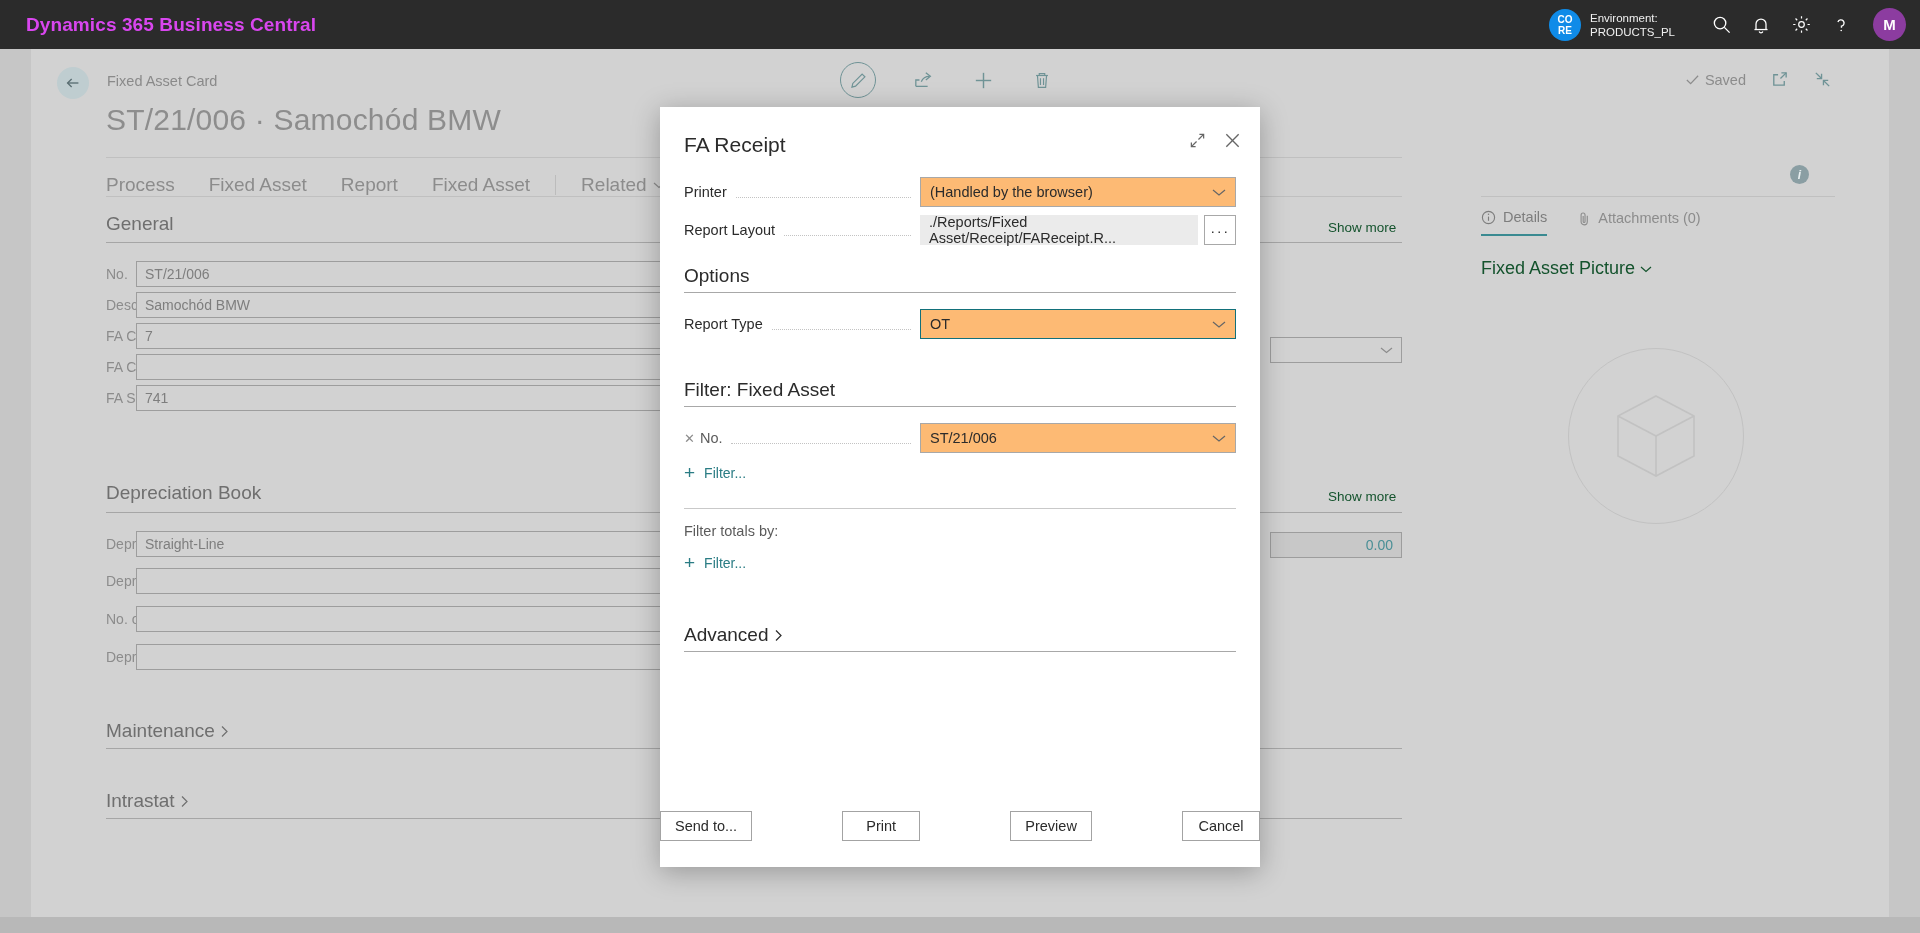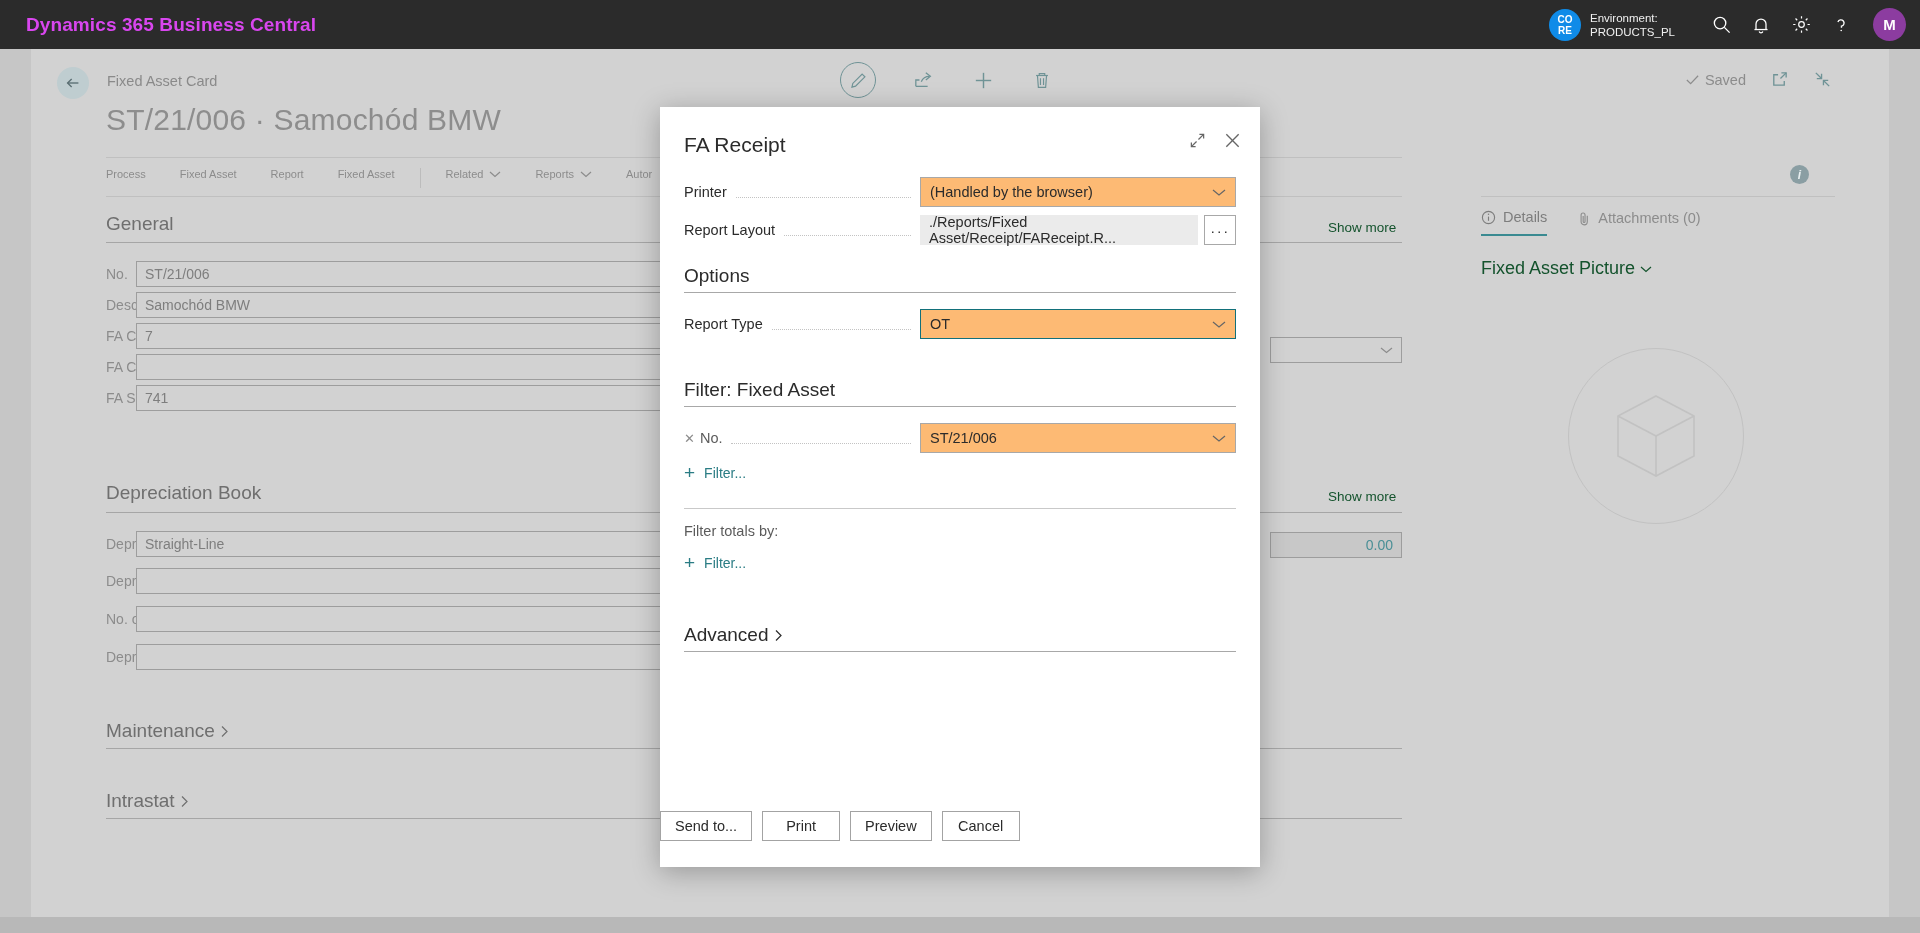--- a/index.html
+++ b/index.html
@@ -88,22 +88,22 @@
     border: 1.5px solid #6f9396;
   }
   .saved-area {
     position:absolute; right:88px; top:70px;
     display:flex; align-items:center; gap:24px;
   }
   .saved-text { color:#8c8c8c; font-size:14.5px; display:flex; align-items:center; gap:5px; }
 
   .navtabs {
     position: absolute; left: 106px; top: 168px;
-    display: flex; align-items: flex-start; gap: 0px;
-    font-size: 11px; color: #8c8c8c; height: 34px;
+    display: flex; align-items: center; gap: 0px;
+    font-size: 19px; color: #8c8c8c; height: 34px;
   }
   .navtab { padding: 0 17px; display:flex; align-items:center; gap:6px; }
   .navtab:first-child { padding-left: 0; }
   .navdiv { width:1px; height:20px; background:#bcbcbc; margin:0 8px; }
   .navrule {
     position:absolute; left:106px; top:196px; width:1296px; height:1px; background:#c0c0c0;
   }
 
   .info-badge {
     position:absolute; left:1790px; top:165px;
@@ -201,21 +201,21 @@
   .filter-link {
     margin: 0 24px; display:flex; align-items:center; gap:9px;
     color:#2a7c84; font-size:14px;
   }
   .plus-ic { font-size:19px; line-height:1; color:#2a7c84; font-weight:300;}
   .filter-totals { margin:0 24px; font-size:14.5px; color:#5b5b5b; }
   .x-ic { color:#8c8c8c; font-size:13px; margin-right:5px; }
 
   .modal-footer {
     position:absolute; left:0; bottom:26px; width:600px;
-    display:flex; justify-content:flex-start; gap:10px;
+    display:flex; justify-content:space-between; gap:10px;
   }
   .mbtn {
     min-width:78px; height:30px; border:1px solid #a3a3a3;
     background:#fff; font-size:14.5px; color:#2b2b2b;
     display:flex; align-items:center; justify-content:center;
     padding:0 14px;
   }
 </style>
 </head>
 <body>

